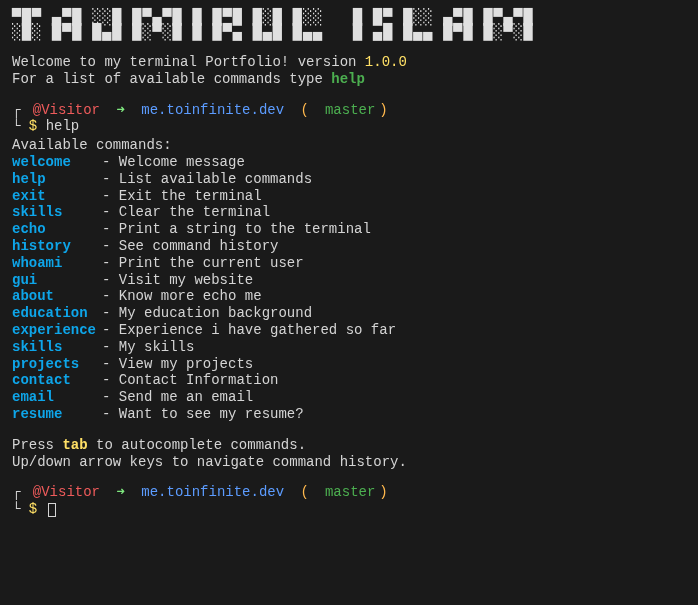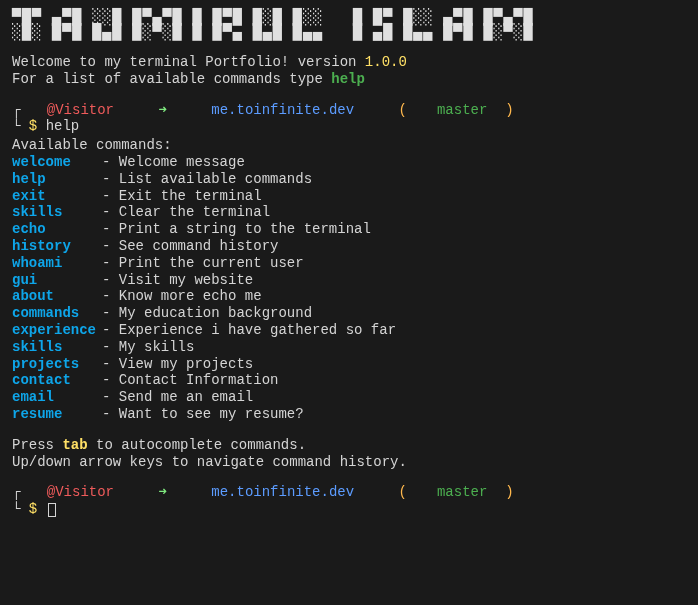--- a/index.html
+++ b/index.html
@@ -36,21 +36,21 @@
     .help-text {
       color: #4caf50;
       font-weight: bold;
     }
     .prompt-block {
       margin-top: 14px;
     }
     .prompt-line {
       display: flex;
       align-items: center;
-      gap: 18px;
+      gap: 4px;
     }
     .multi-line-wrap {
       display: flex;
       align-items: flex-start;
     }
     .left-bracket {
       color: #d4d4d4;
       line-height: 1.2;
       padding-top: 0;
       display: flex;
@@ -197,21 +197,21 @@
     </div>
   <div class="cmd-row">
       <span class="cmd-name">gui</span>
       <span class="cmd-desc">- Visit my website</span>
     </div>
   <div class="cmd-row">
       <span class="cmd-name">about</span>
       <span class="cmd-desc">- Know more echo me</span>
     </div>
   <div class="cmd-row">
-      <span class="cmd-name">commands</span>
+      <span class="cmd-name">education</span>
       <span class="cmd-desc">- My education background</span>
     </div>
   <div class="cmd-row">
       <span class="cmd-name">experience</span>
       <span class="cmd-desc">- Experience i have gathered so far</span>
     </div>
   <div class="cmd-row">
       <span class="cmd-name">skills</span>
       <span class="cmd-desc">- My skills</span>
     </div>

